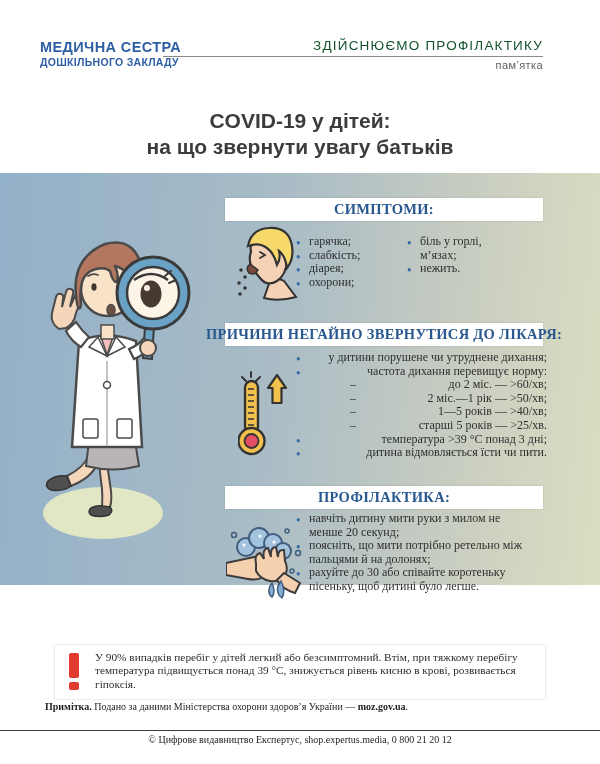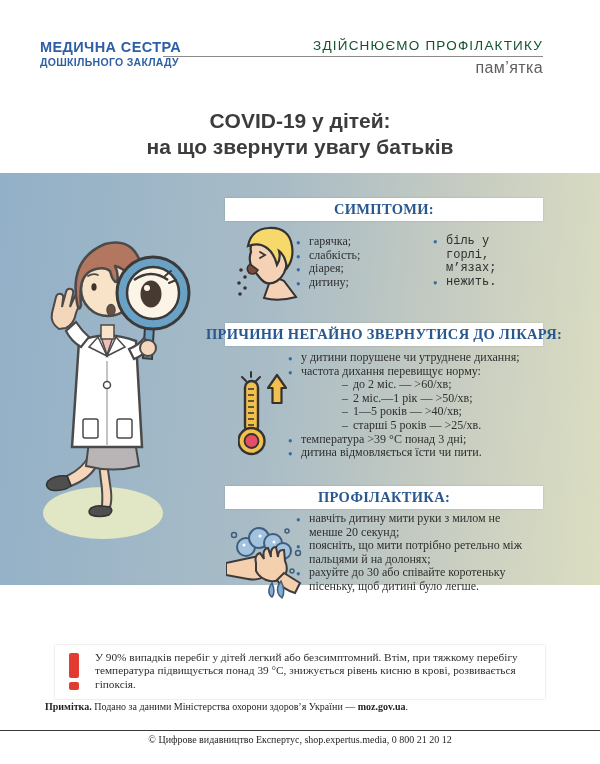--- a/index.html
+++ b/index.html
@@ -6,21 +6,21 @@
   .page{position:relative;width:600px;height:764px;background:#ffffff;overflow:hidden;
         font-family:"Liberation Serif",serif;color:#2f2f2f;}
 
   
   .logo{position:absolute;left:40px;top:40px;font-family:"Liberation Sans",sans-serif;color:#2e5fa5;line-height:1.05;}
   .logo .l1{font-size:14.5px;font-weight:bold;letter-spacing:.4px;}
   .logo .l2{font-size:10.5px;font-weight:bold;letter-spacing:.3px;margin-top:2px;}
   .series{position:absolute;left:163px;top:38px;width:380px;height:18px;border-bottom:1.5px solid #8a8a8a;
           text-align:right;font-family:"Liberation Sans",sans-serif;font-size:13.5px;color:#14532d;letter-spacing:1.2px;}
   .series-sub{position:absolute;left:163px;top:59px;width:380px;text-align:right;
-          font-family:"Liberation Sans",sans-serif;font-size:16px;color:#5f5f5f;letter-spacing:.4px;}
+          font-family:"Liberation Sans",sans-serif;font-size:11px;color:#5f5f5f;letter-spacing:.4px;}
 
   
   .title{position:absolute;left:0;top:108px;width:600px;text-align:center;
          font-family:"Liberation Sans",sans-serif;font-weight:bold;font-size:21px;line-height:26px;color:#3c3c3c;}
 
   
   .panel{position:absolute;left:0;top:173px;width:600px;height:412px;
          background:linear-gradient(95deg,#92b0c8 0%,#a9bcc6 45%,#c5cbc1 72%,#dcdec1 100%);}
 
   .band{position:absolute;left:225px;width:318px;height:23px;background:#ffffff;
@@ -35,22 +35,22 @@
   .icon-thermo{left:238px;top:198px;}
   .icon-wash{left:226px;top:348px;}
 
   ul.blist{list-style:none;margin:0;padding:0;position:absolute;font-size:12px;line-height:13.6px;}
   ul.blist li{position:relative;padding-left:14px;margin:0;}
   ul.blist li::before{content:"\25CF";position:absolute;left:1px;top:1px;font-size:7.5px;color:#2f6ba6;}
   ul.blist li.sub{margin-left:54px;padding-left:12px;}
   ul.blist li.sub::before{content:"\2013";font-size:12px;color:#2f2f2f;top:0;}
 
   .list-sym-1{left:295px;top:62px;width:118px;}
-  .list-sym-2{left:432px;top:62px;width:96px;font-family:Liberation Mono, monospace;}
-  .list-doctor{left:287px;top:178px;width:252px;}
+  .list-sym-2{left:406px;top:62px;width:96px;}
+  .list-doctor{left:295px;top:178px;width:252px;text-align:right;}
   .list-prev{left:295px;top:339px;width:240px;}
 
   
   .warning{position:absolute;left:55px;top:472px;width:490px;height:54px;background:#ffffff;box-shadow:0 0 2px rgba(0,0,0,.2);}
   .warning .text{position:absolute;left:40px;top:6px;width:437px;font-size:11.3px;line-height:13.4px;color:#2f2f2f;}
   .excl{position:absolute;left:14px;top:8px;width:10px;}
   .excl .bar{width:10px;height:25px;background:#e23b30;border-radius:2px;}
   .excl .dot{width:10px;height:8px;margin-top:4px;background:#e23b30;border-radius:2px;}
 
   
@@ -136,21 +136,21 @@
       <circle cx="5" cy="45" r="1.8" fill="#333"></circle>
         <circle cx="9" cy="52" r="1.8" fill="#333"></circle>
       <circle cx="3" cy="58" r="1.8" fill="#333"></circle>
         <circle cx="9" cy="63" r="1.8" fill="#333"></circle>
       <circle cx="4" cy="69" r="1.8" fill="#333"></circle>
     </svg>
     <ul class="blist list-sym-1">
       <li>гарячка;</li>
       <li>слабкість;</li>
       <li>діарея;</li>
-      <li>дитину;</li>
+      <li>охорони;</li>
     </ul>
     <ul class="blist list-sym-2">
       <li>біль у горлі, м’язах;</li>
       <li>нежить.</li>
     </ul>
 
     <div class="band band-doctor">
       <span>ПРИЧИНИ НЕГАЙНО ЗВЕРНУТИСЯ ДО ЛІКАРЯ:</span>
     </div>
     <svg class="icon icon-thermo" width="58" height="90" viewBox="0 0 58 90">

